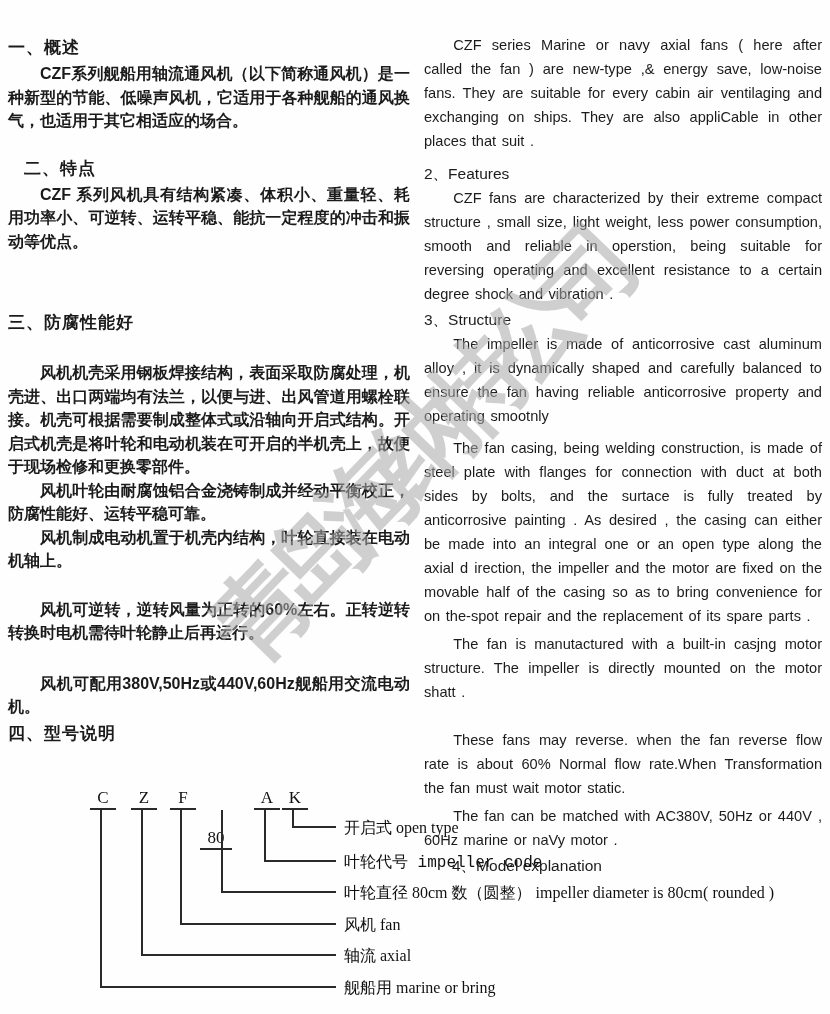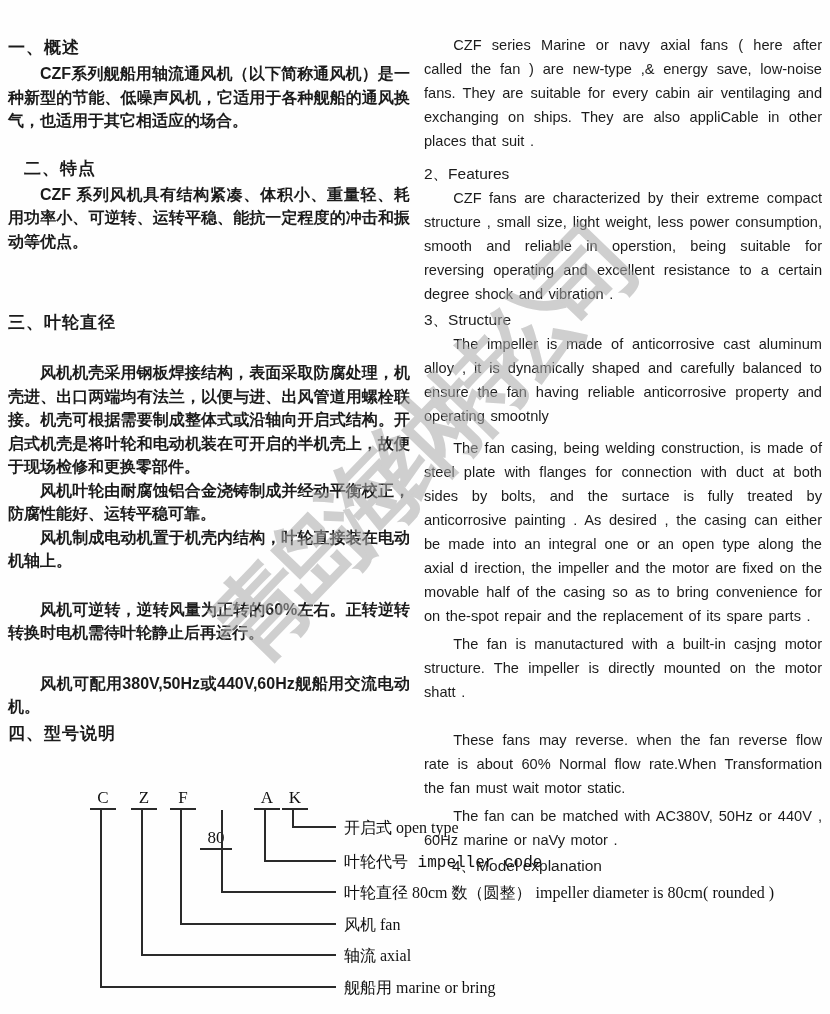--- a/index.html
+++ b/index.html
@@ -96,21 +96,21 @@
 
 <div class="page">
 
   <div class="watermark">青岛海纳特公司</div>
 
   <div class="col col-left">
     <div class="zh-h">一、概述</div>
     <p class="zh-p lp1">CZF系列舰船用轴流通风机（以下简称通风机）是一种新型的节能、低噪声风机，它适用于各种舰船的通风换气，也适用于其它相适应的场合。</p>
     <div class="zh-h lh2">二、特点</div>
     <p class="zh-p lp2">CZF 系列风机具有结构紧凑、体积小、重量轻、耗用功率小、可逆转、运转平稳、能抗一定程度的冲击和振动等优点。</p>
-    <div class="zh-h lh3">三、叶轮直径</div>
+    <div class="zh-h lh3">三、防腐性能好</div>
     <p class="zh-p lp4">风机机壳采用钢板焊接结构，表面采取防腐处理，机壳进、出口两端均有法兰，以便与进、出风管道用螺栓联接。机壳可根据需要制成整体式或沿轴向开启式结构。开启式机壳是将叶轮和电动机装在可开启的半机壳上，故便于现场检修和更换零部件。</p>
     <p class="zh-p lp3">风机叶轮由耐腐蚀铝合金浇铸制成并经动平衡校正，防腐性能好、运转平稳可靠。</p>
     <p class="zh-p lp5">风机制成电动机置于机壳内结构，叶轮直接装在电动机轴上。</p>
     <p class="zh-p lp6">风机可逆转，逆转风量为正转的60%左右。正转逆转转换时电机需待叶轮静止后再运行。</p>
     <p class="zh-p lp7">风机可配用380V,50Hz或440V,60Hz舰船用交流电动机。</p>
     <div class="zh-h lh4">四、型号说明</div>
   </div>
 
   <div class="col col-right">
     <p class="en-p rp1">CZF series Marine or navy axial fans ( here after called the fan ) are new-type ,&amp; energy save, low-noise fans. They are suitable for every cabin air ventilaging and exchanging on ships. They are also appliCable in other places that suit .</p>

